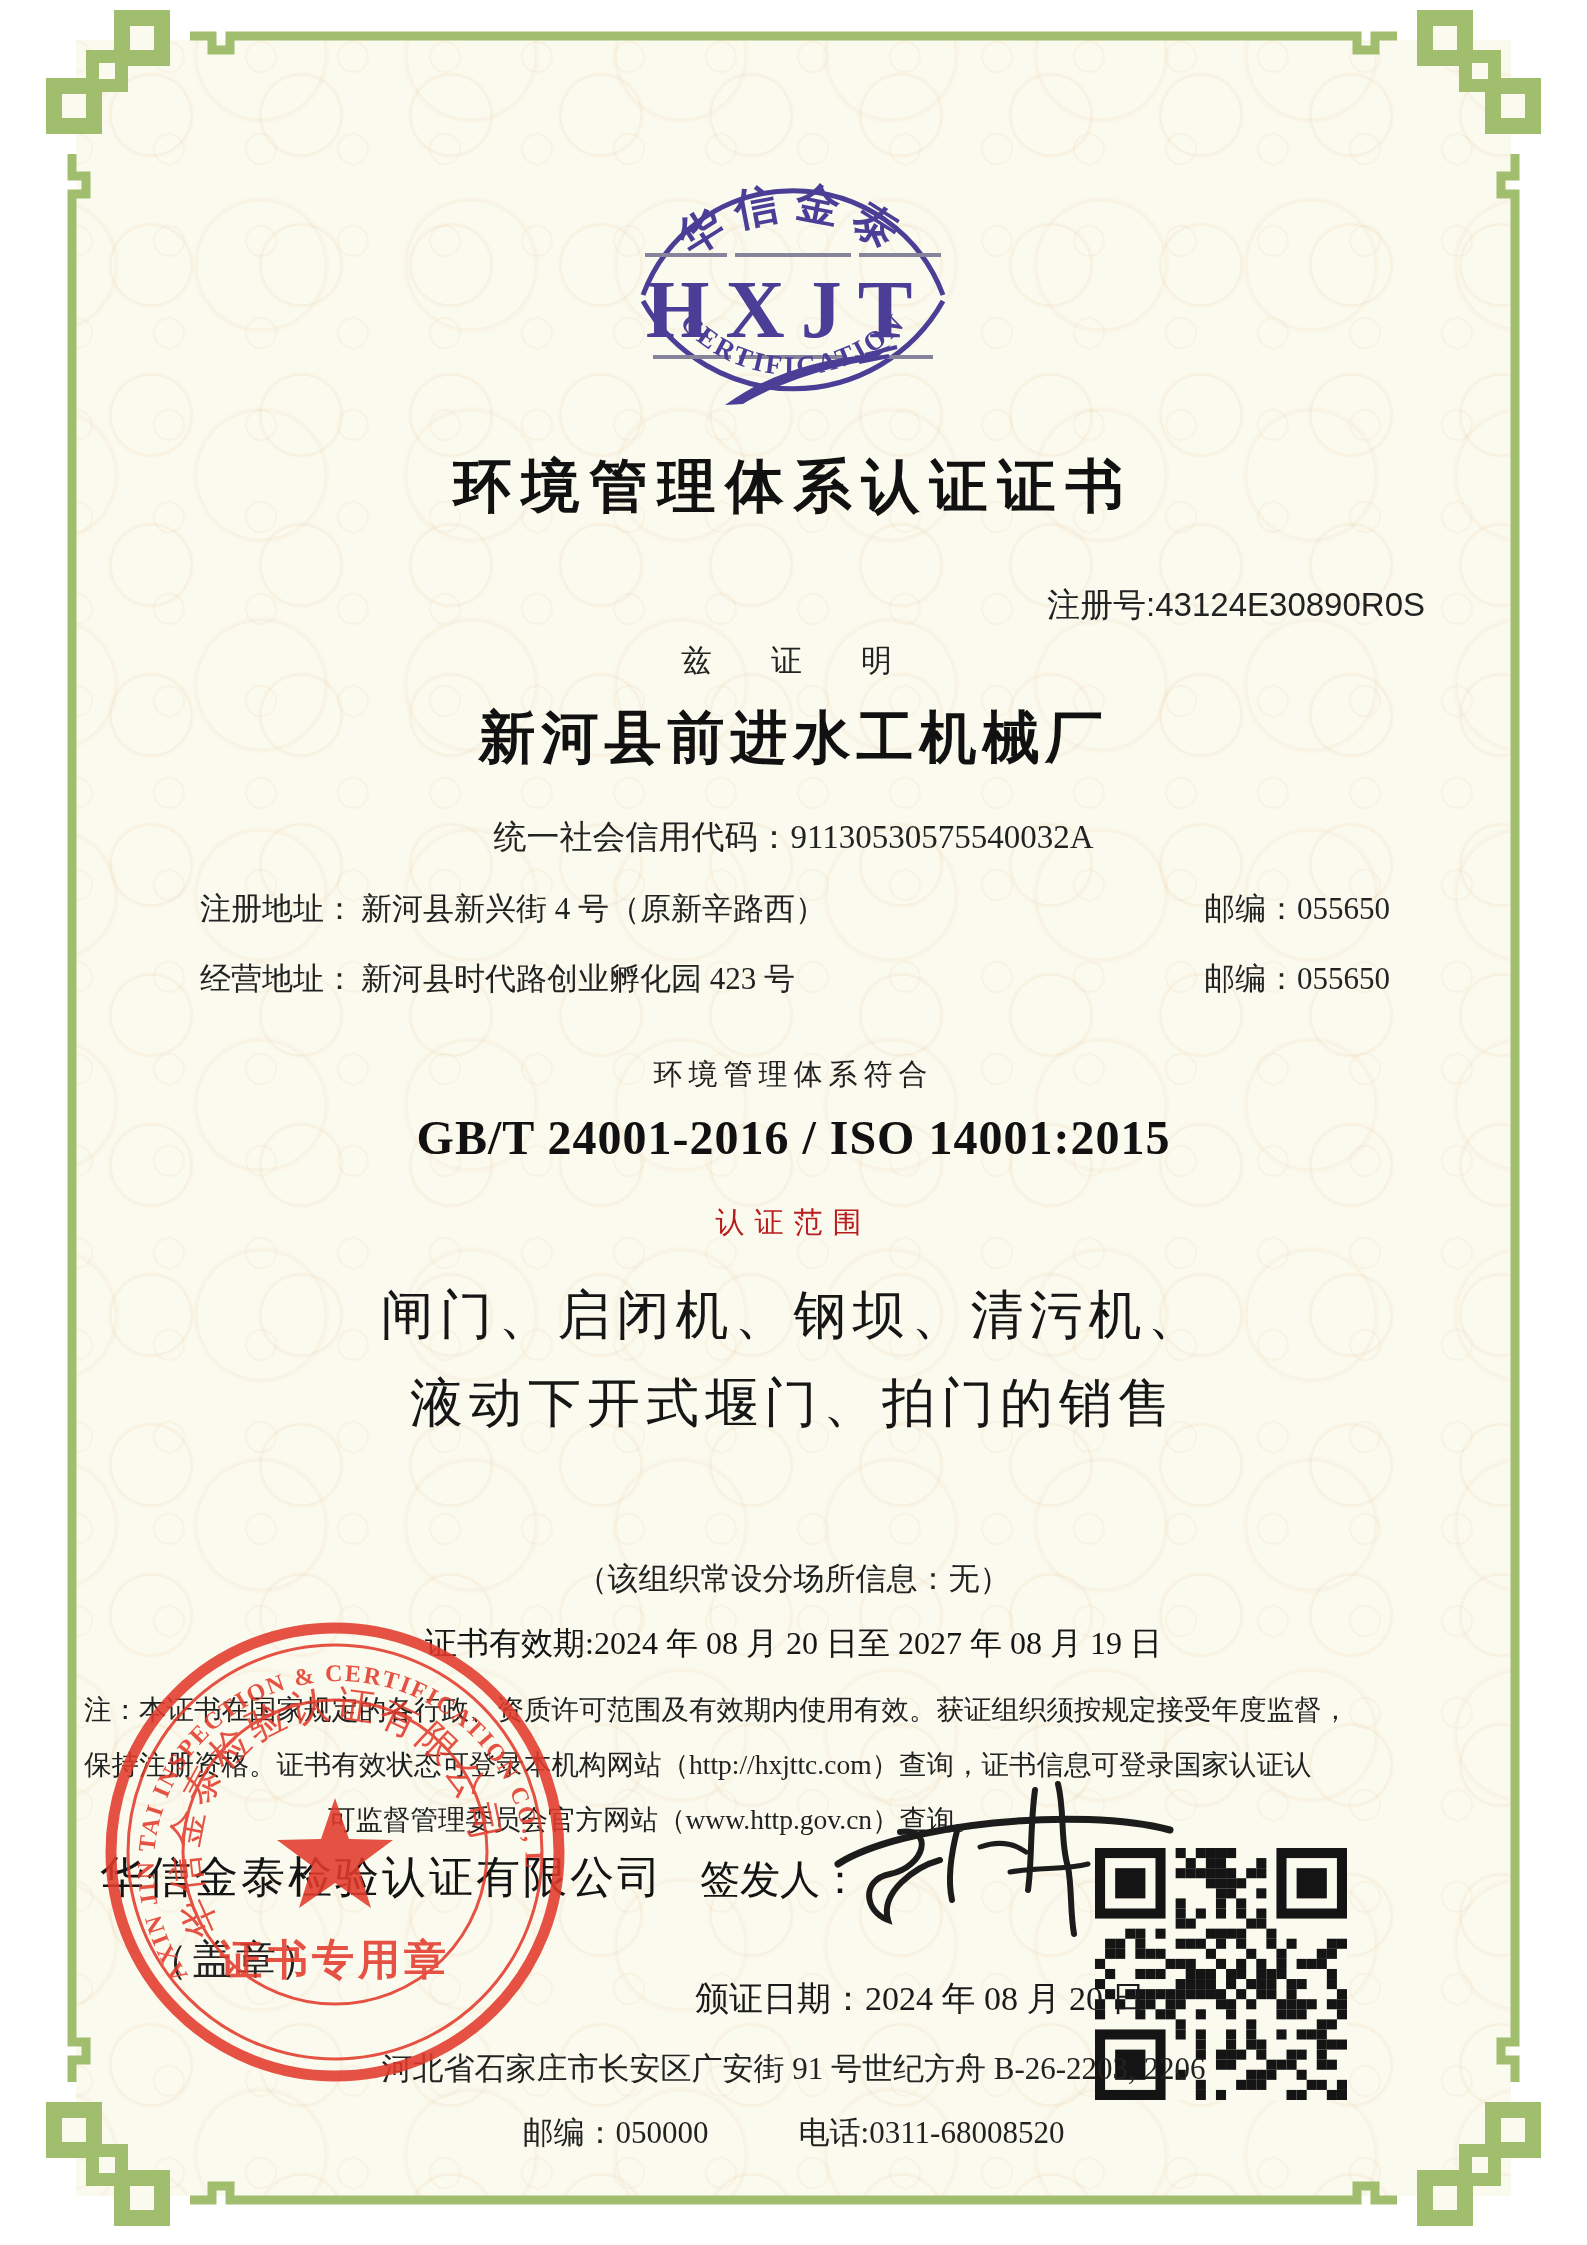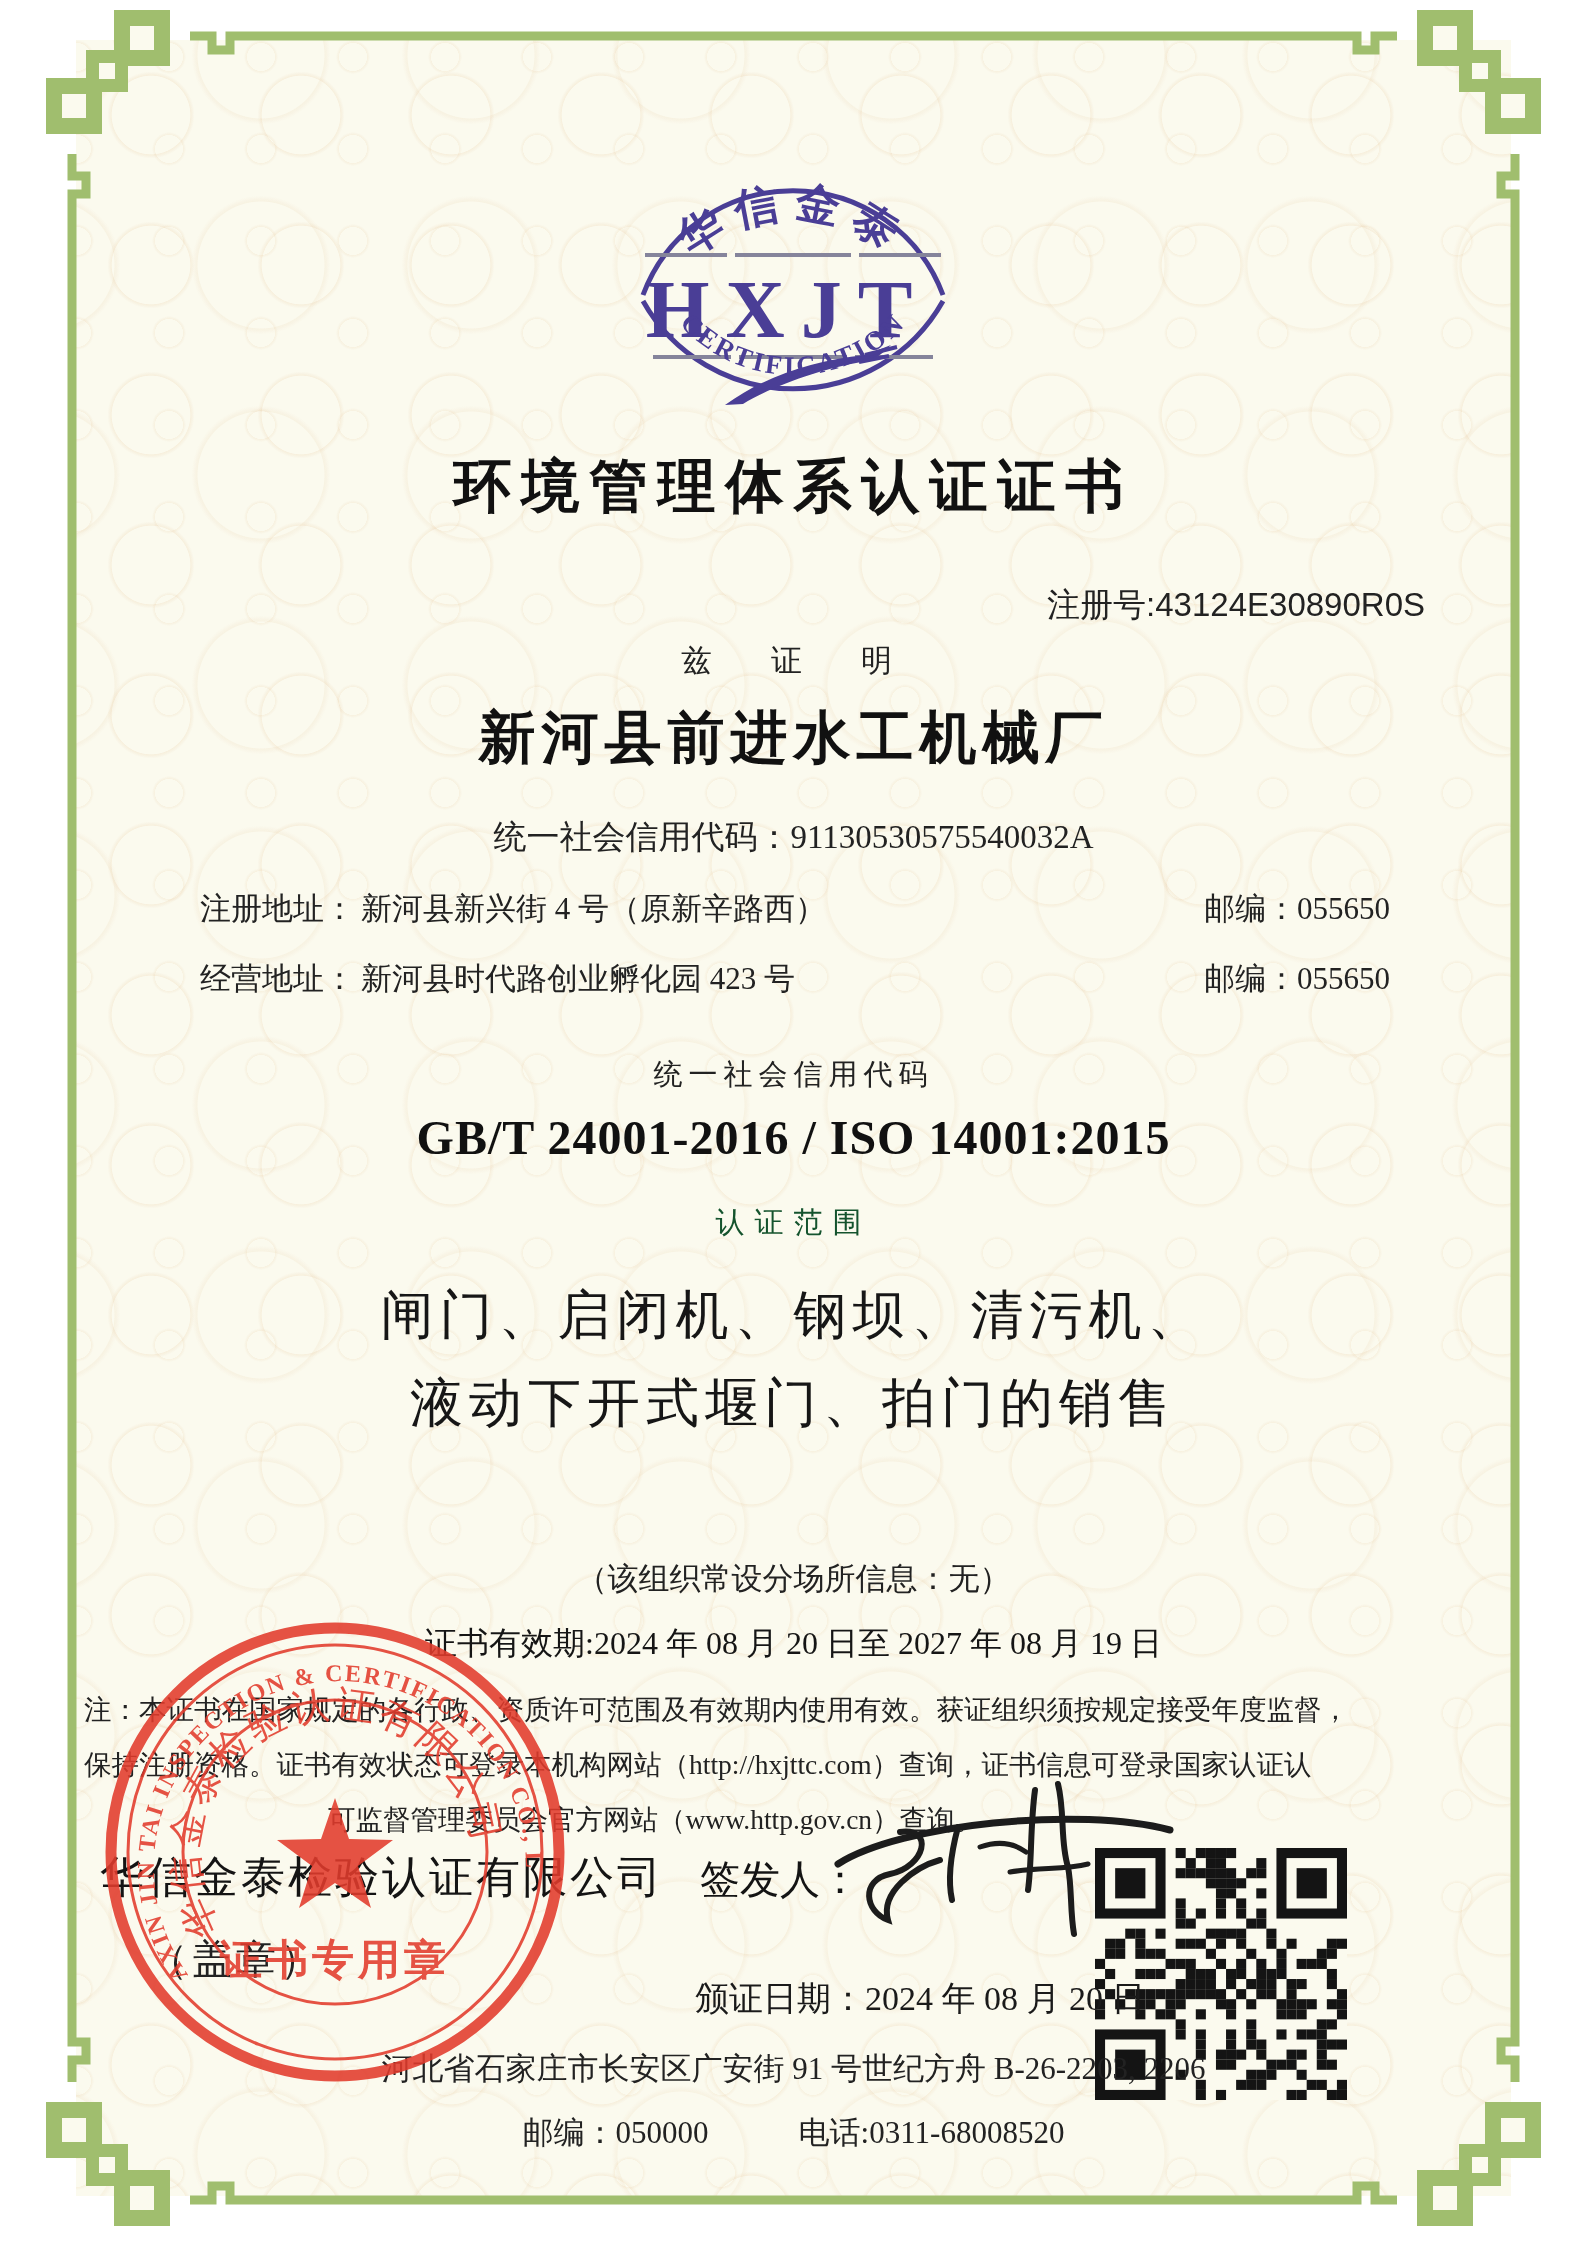--- a/index.html
+++ b/index.html
@@ -28,21 +28,21 @@
   .regno{font-family:"Liberation Sans","DejaVu Sans",sans-serif;font-size:33px;color:#222;}
   .certify{font-size:31px;letter-spacing:14px;color:#222;}
   .company{font-size:57px;font-weight:bold;letter-spacing:6px;color:#111;}
   .credit{font-size:33px;color:#222;}
   .addr-row{left:200px;width:1190px;display:flex;font-size:31px;color:#222;}
   .addr-label{white-space:nowrap;}
   .addr-value{white-space:nowrap;margin-left:6px;flex:1;text-align:left;}
   .addr-postal{white-space:nowrap;}
   .conform{font-size:29px;letter-spacing:6px;color:#222;}
   .standard{font-size:48px;font-weight:bold;letter-spacing:1px;color:#111;}
-  .scopelabel{font-size:29px;letter-spacing:10px;color:#14532d;}
+  .scopelabel{font-size:29px;letter-spacing:10px;color:#b91c1c;}
   .scope{font-size:53px;letter-spacing:6px;color:#161616;}
   .branch{font-size:31px;color:#222;}
   .validity{font-size:32px;color:#151515;}
   .note{left:84px;width:1430px;font-size:27.5px;line-height:55px;color:#222;text-align:left;}
   .note-l3{padding-left:244px;}
   .issuer{font-size:44px;letter-spacing:3px;color:#141414;}
   .signerlabel{font-size:40px;color:#141414;}
   .sealnote{font-size:40px;letter-spacing:4px;color:#222;}
   .issuedate{font-size:34px;color:#1a1a1a;}
   .footer1{font-size:31px;color:#222;}
@@ -123,21 +123,21 @@
     <span class="addr-label">注册地址：</span>
     <span class="addr-value">新河县新兴街 4 号（原新辛路西）</span>
     <span class="addr-postal">邮编：055650</span>
   </div>
   <div class="abs addr-row" style="top:958px;">
     <span class="addr-label">经营地址：</span>
     <span class="addr-value">新河县时代路创业孵化园 423 号</span>
     <span class="addr-postal">邮编：055650</span>
   </div>
 
-  <div class="abs ctr conform" style="top:1055px;">统一社会信用代码</div>
+  <div class="abs ctr conform" style="top:1055px;">环境管理体系符合</div>
 
   <div class="abs ctr standard" style="top:1110px;">GB/T 24001-2016 / ISO 14001:2015</div>
 
   <div class="abs ctr scopelabel" style="top:1203px;">认证范围</div>
 
   <div class="abs ctr scope" style="top:1280px;">闸门、启闭机、钢坝、清污机、</div>
   <div class="abs ctr scope" style="top:1368px;">液动下开式堰门、拍门的销售</div>
 
   <div class="abs ctr branch" style="top:1558px;">（该组织常设分场所信息：无）</div>
 

